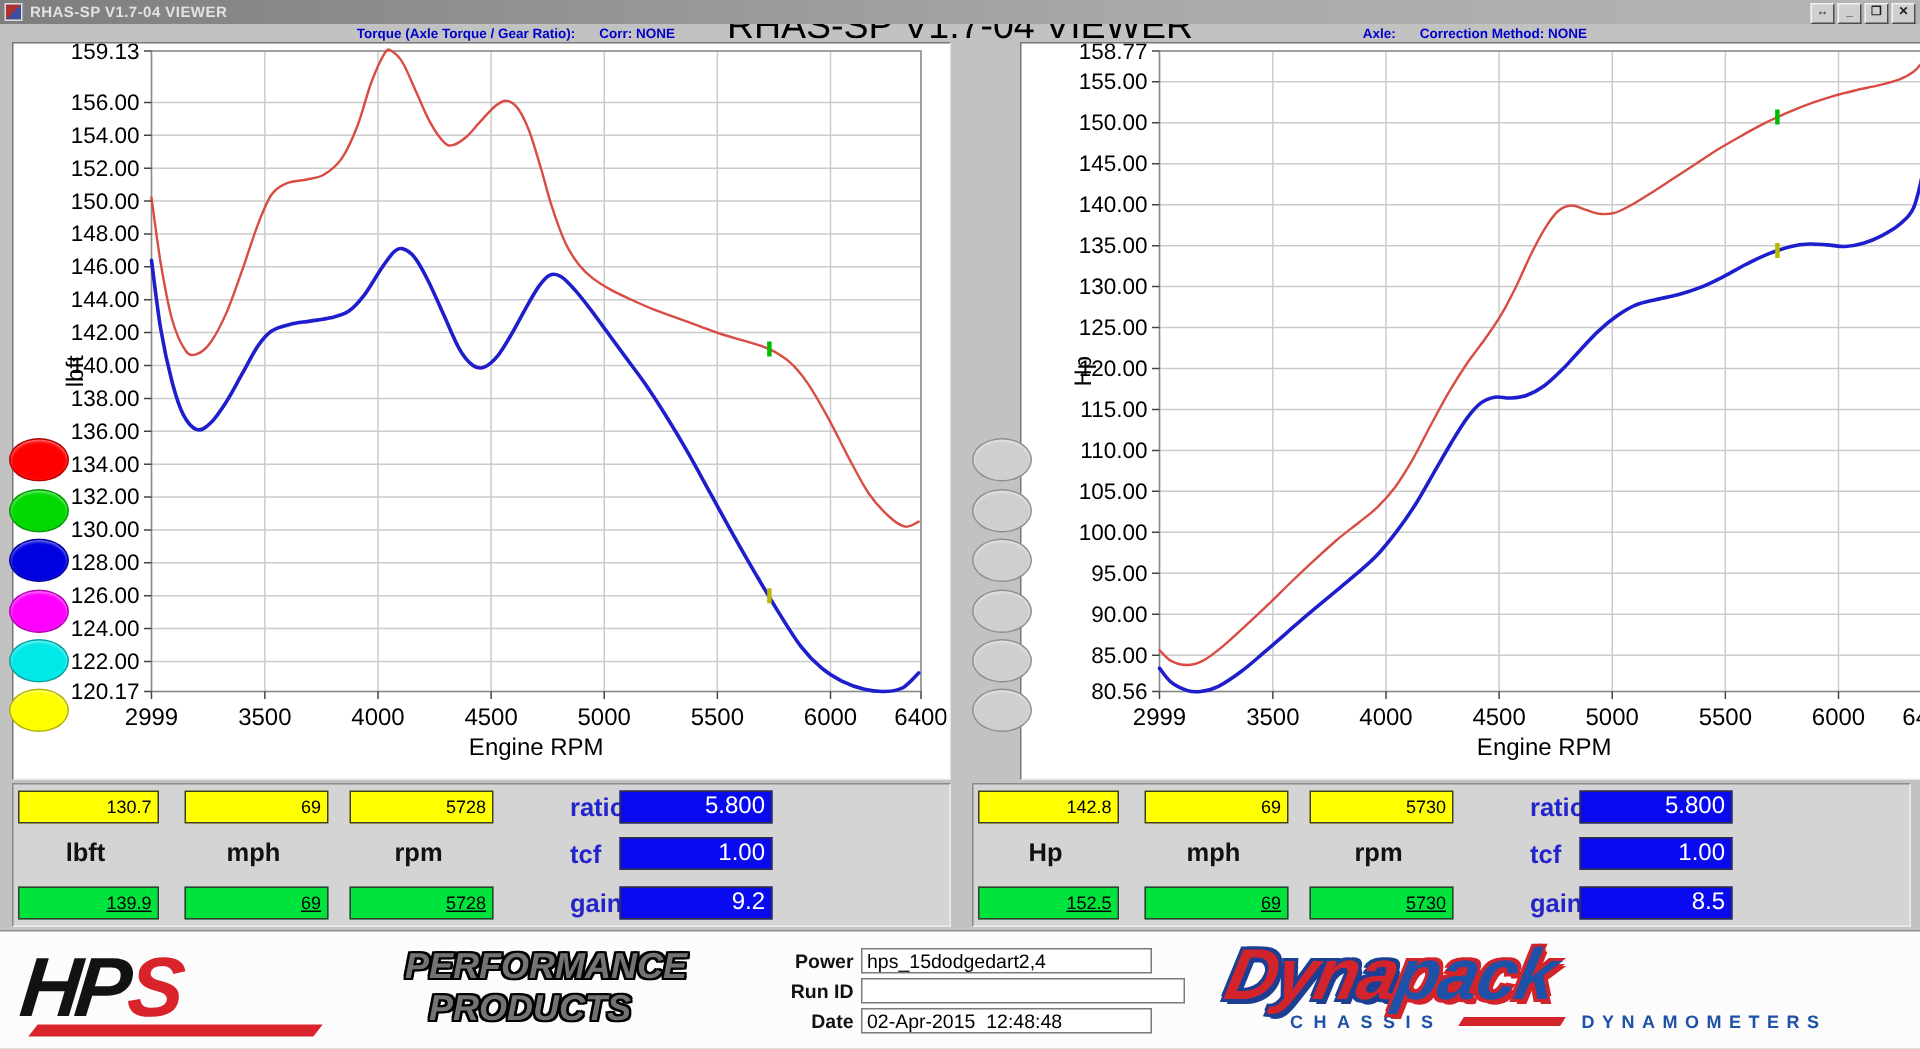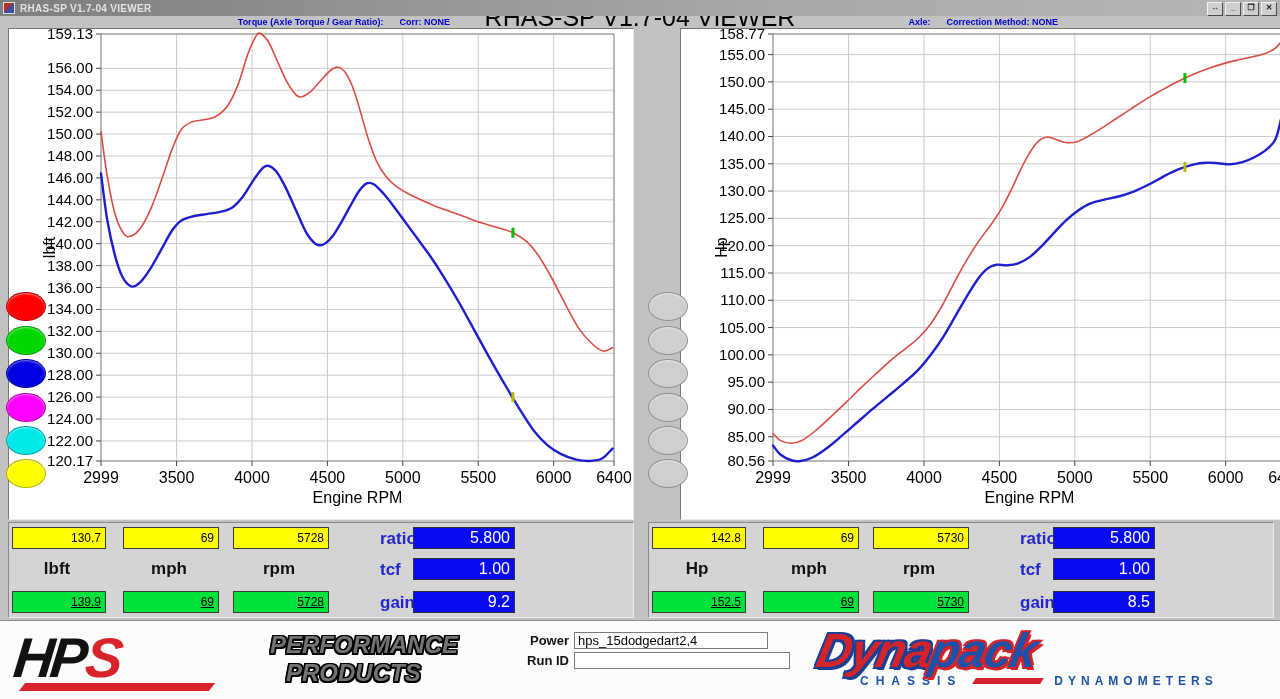--- a/index.html
+++ b/index.html
@@ -329,20 +329,24 @@
   </div>
   <div class="fields">
     <div class="field-row">
       <span class="field-label">Power</span>
       <input class="field-input" style="width: 186px;" value="hps_15dodgedart2,4">
     </div>
     <div class="field-row">
       <span class="field-label">Run ID</span>
       <input class="field-input" style="width: 208px;" value="">
     </div>
+    <div class="field-row">
+      <span class="field-label">Date</span>
+      <input class="field-input" style="width: 186px;" value="02-Apr-2015  12:48:48">
+    </div>
   </div>
   <div class="dynapack">
     <div class="dyn-main">
       <span class="dyn-red">Dyna</span><span class="dyn-blue">pack</span>
     </div>
     <div class="dyn-sub">
       <span class="dyn-sub-text">CHASSIS</span>
       <span class="dyn-bar"></span>
       <span class="dyn-sub-text" style="letter-spacing:5px">DYNAMOMETERS</span>
     </div>

